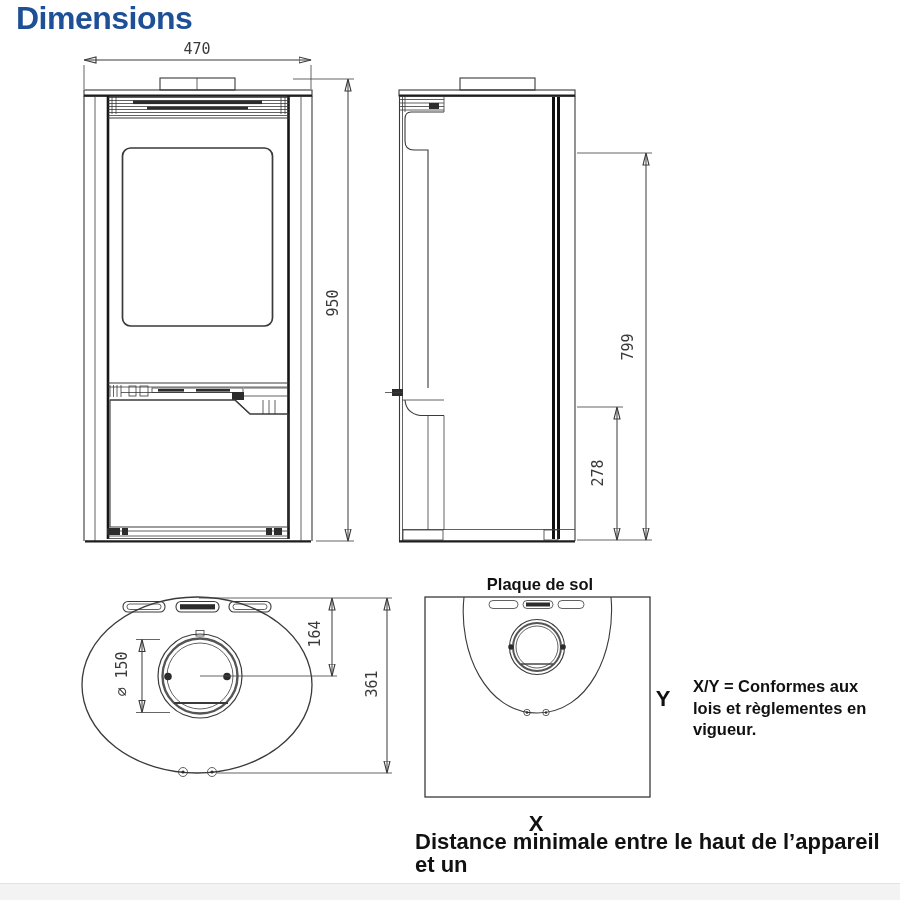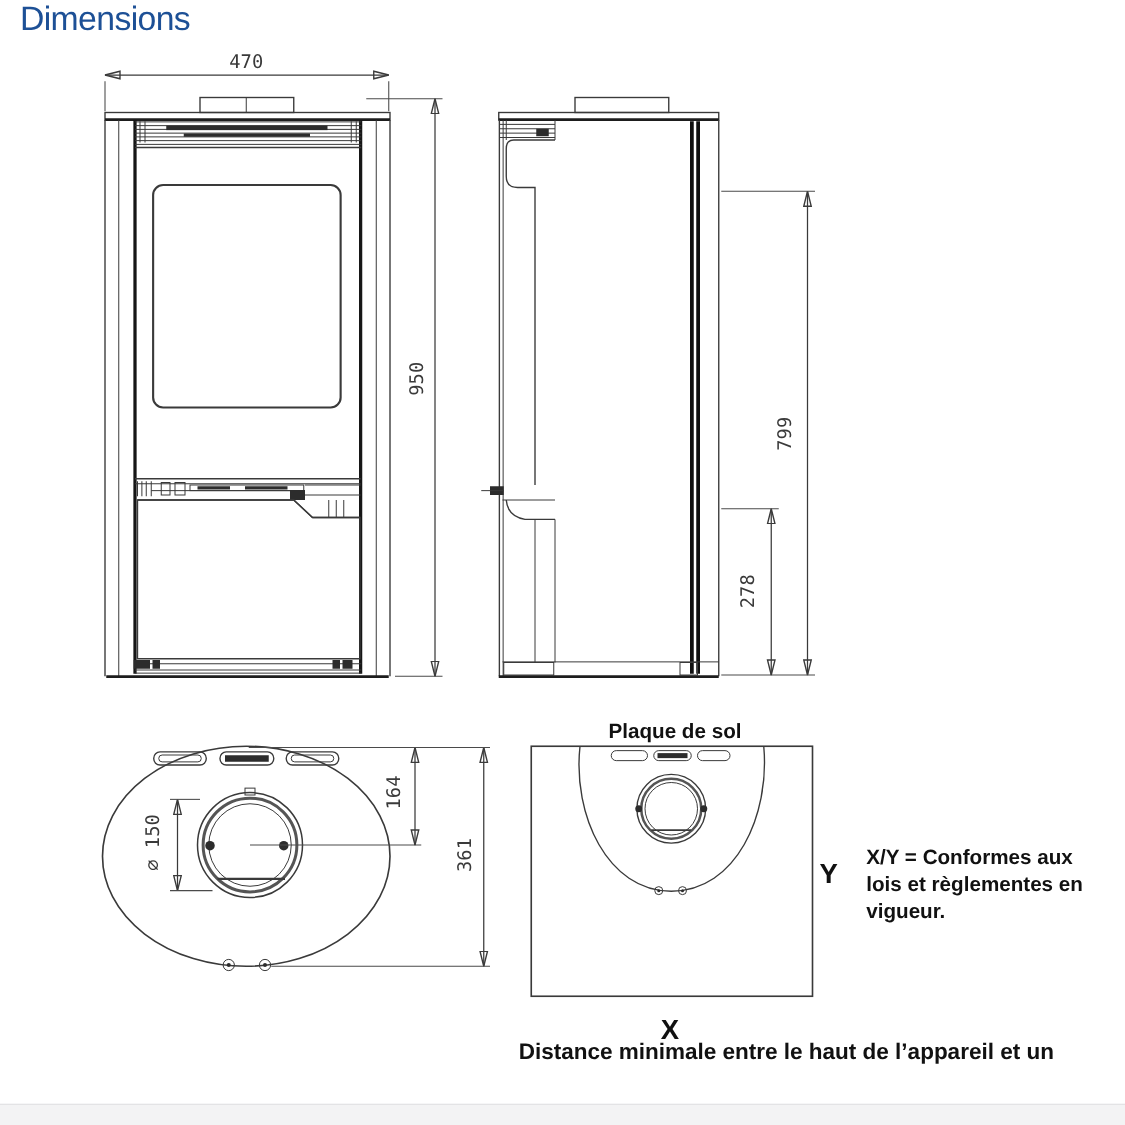--- a/index.html
+++ b/index.html
@@ -1,36 +1,36 @@
 <!DOCTYPE html>
 <html><head>
 <meta charset="utf-8">
 <style>
   html,body{margin:0;padding:0;background:#ffffff;}
   body{width:900px;height:900px;position:relative;overflow:hidden;
        font-family:"Liberation Sans", sans-serif;}
-  .page-title{position:absolute;left:16px;top:0px;font-size:27px;font-weight:normal;
+  .page-title{position:absolute;left:16px;top:0px;font-size:32px;font-weight:bold;
        color:#1d5096;letter-spacing:-0.5px;}
   svg{position:absolute;left:0;top:0;}
   svg line, svg path, svg rect, svg circle, svg ellipse{
        stroke:#3a3a3a;stroke-width:1.1;fill:none;}
   .thin{stroke-width:0.8;}
   .thick{stroke:#161616;stroke-width:2.6;}
   .th2{stroke:#1d1d1d;stroke-width:2.2;}
   .th3{stroke:#101010;stroke-width:3;}
   .dark{fill:#2c2c2c;stroke:none;}
   .dim{stroke:#3a3a3a;stroke-width:1;}
   .ext{stroke:#4a4a4a;stroke-width:0.85;}
   .dimtxt{font-family:"DejaVu Sans Mono", monospace;font-size:15px;fill:#3a3a3a;
        stroke:none;text-anchor:middle;}
   .boldtxt{font-family:"Liberation Sans", sans-serif;font-weight:bold;fill:#111;
        stroke:none;text-anchor:middle;}
   .note{position:absolute;font-weight:bold;color:#111;}
   .note-xy{left:693px;top:676px;width:220px;font-size:16.5px;line-height:21.5px;}
-  .note-bottom{left:415px;top:830px;width:480px;font-size:18px;line-height:23px;}
+  .note-bottom{left:415px;top:830px;width:480px;font-size:22px;line-height:23px;}
   .bottom-band{position:absolute;left:0;top:883px;width:900px;height:17px;
        background:#f3f3f4;border-top:1px solid #e3e3e5;}
 </style>
 </head>
 <body>
 
 <div class="page-title">Dimensions</div>
 
 <svg width="900" height="900" viewBox="0 0 900 900">
   <defs>

